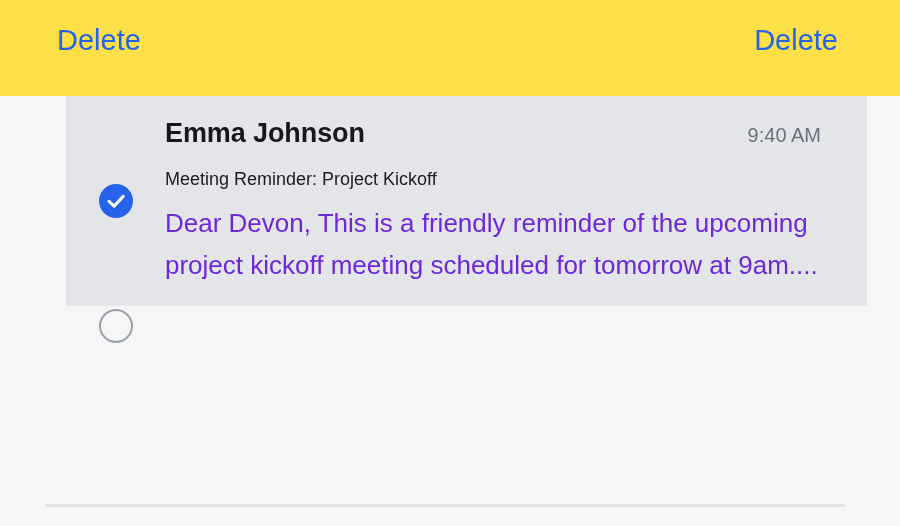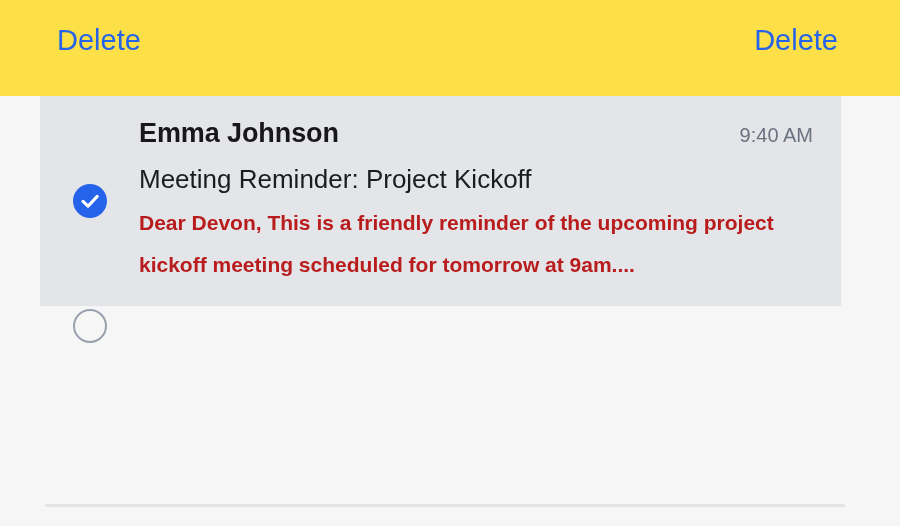--- a/index.html
+++ b/index.html
@@ -46,23 +46,23 @@
   
   .email-list {
     position: absolute;
     left: 0;
     top: 96px;
     width: 900px;
   }
   .email-row {
     position: relative;
     width: 801px;
-    margin-left: 40px;
+    margin-left: 66px;
     box-sizing: border-box;
-    padding: 19px 0 20px 0;
+    padding: 19px 18px 20px 0;
     background: transparent;
     cursor: pointer;
   }
   .email-row.selected {
     background: #e3e5e9;
   }
 
   
   .check {
     position: absolute;
@@ -113,33 +113,33 @@
   .time {
     font-size: 20px;
     line-height: 36px;
     font-weight: 400;
     color: #6b7280;
     white-space: nowrap;
     padding-left: 14px;
     flex: none;
   }
   .subject {
-    font-size: 26px;
+    font-size: 18px;
     line-height: 38px;
     font-weight: 400;
     color: #1b1c1f;
     margin-top: 7px;
     white-space: nowrap;
     overflow: hidden;
   }
   .preview {
-    font-size: 21px;
+    font-size: 26px;
     line-height: 42px;
-    font-weight: 700;
-    color: #b91c1c;
+    font-weight: 400;
+    color: #6d28d9;
     margin-top: 4px;
     max-width: 660px;
   }
 
   .divider {
     position: absolute;
     left: 45px;
     width: 800px;
     height: 3px;
     background: #e2e3e7;

